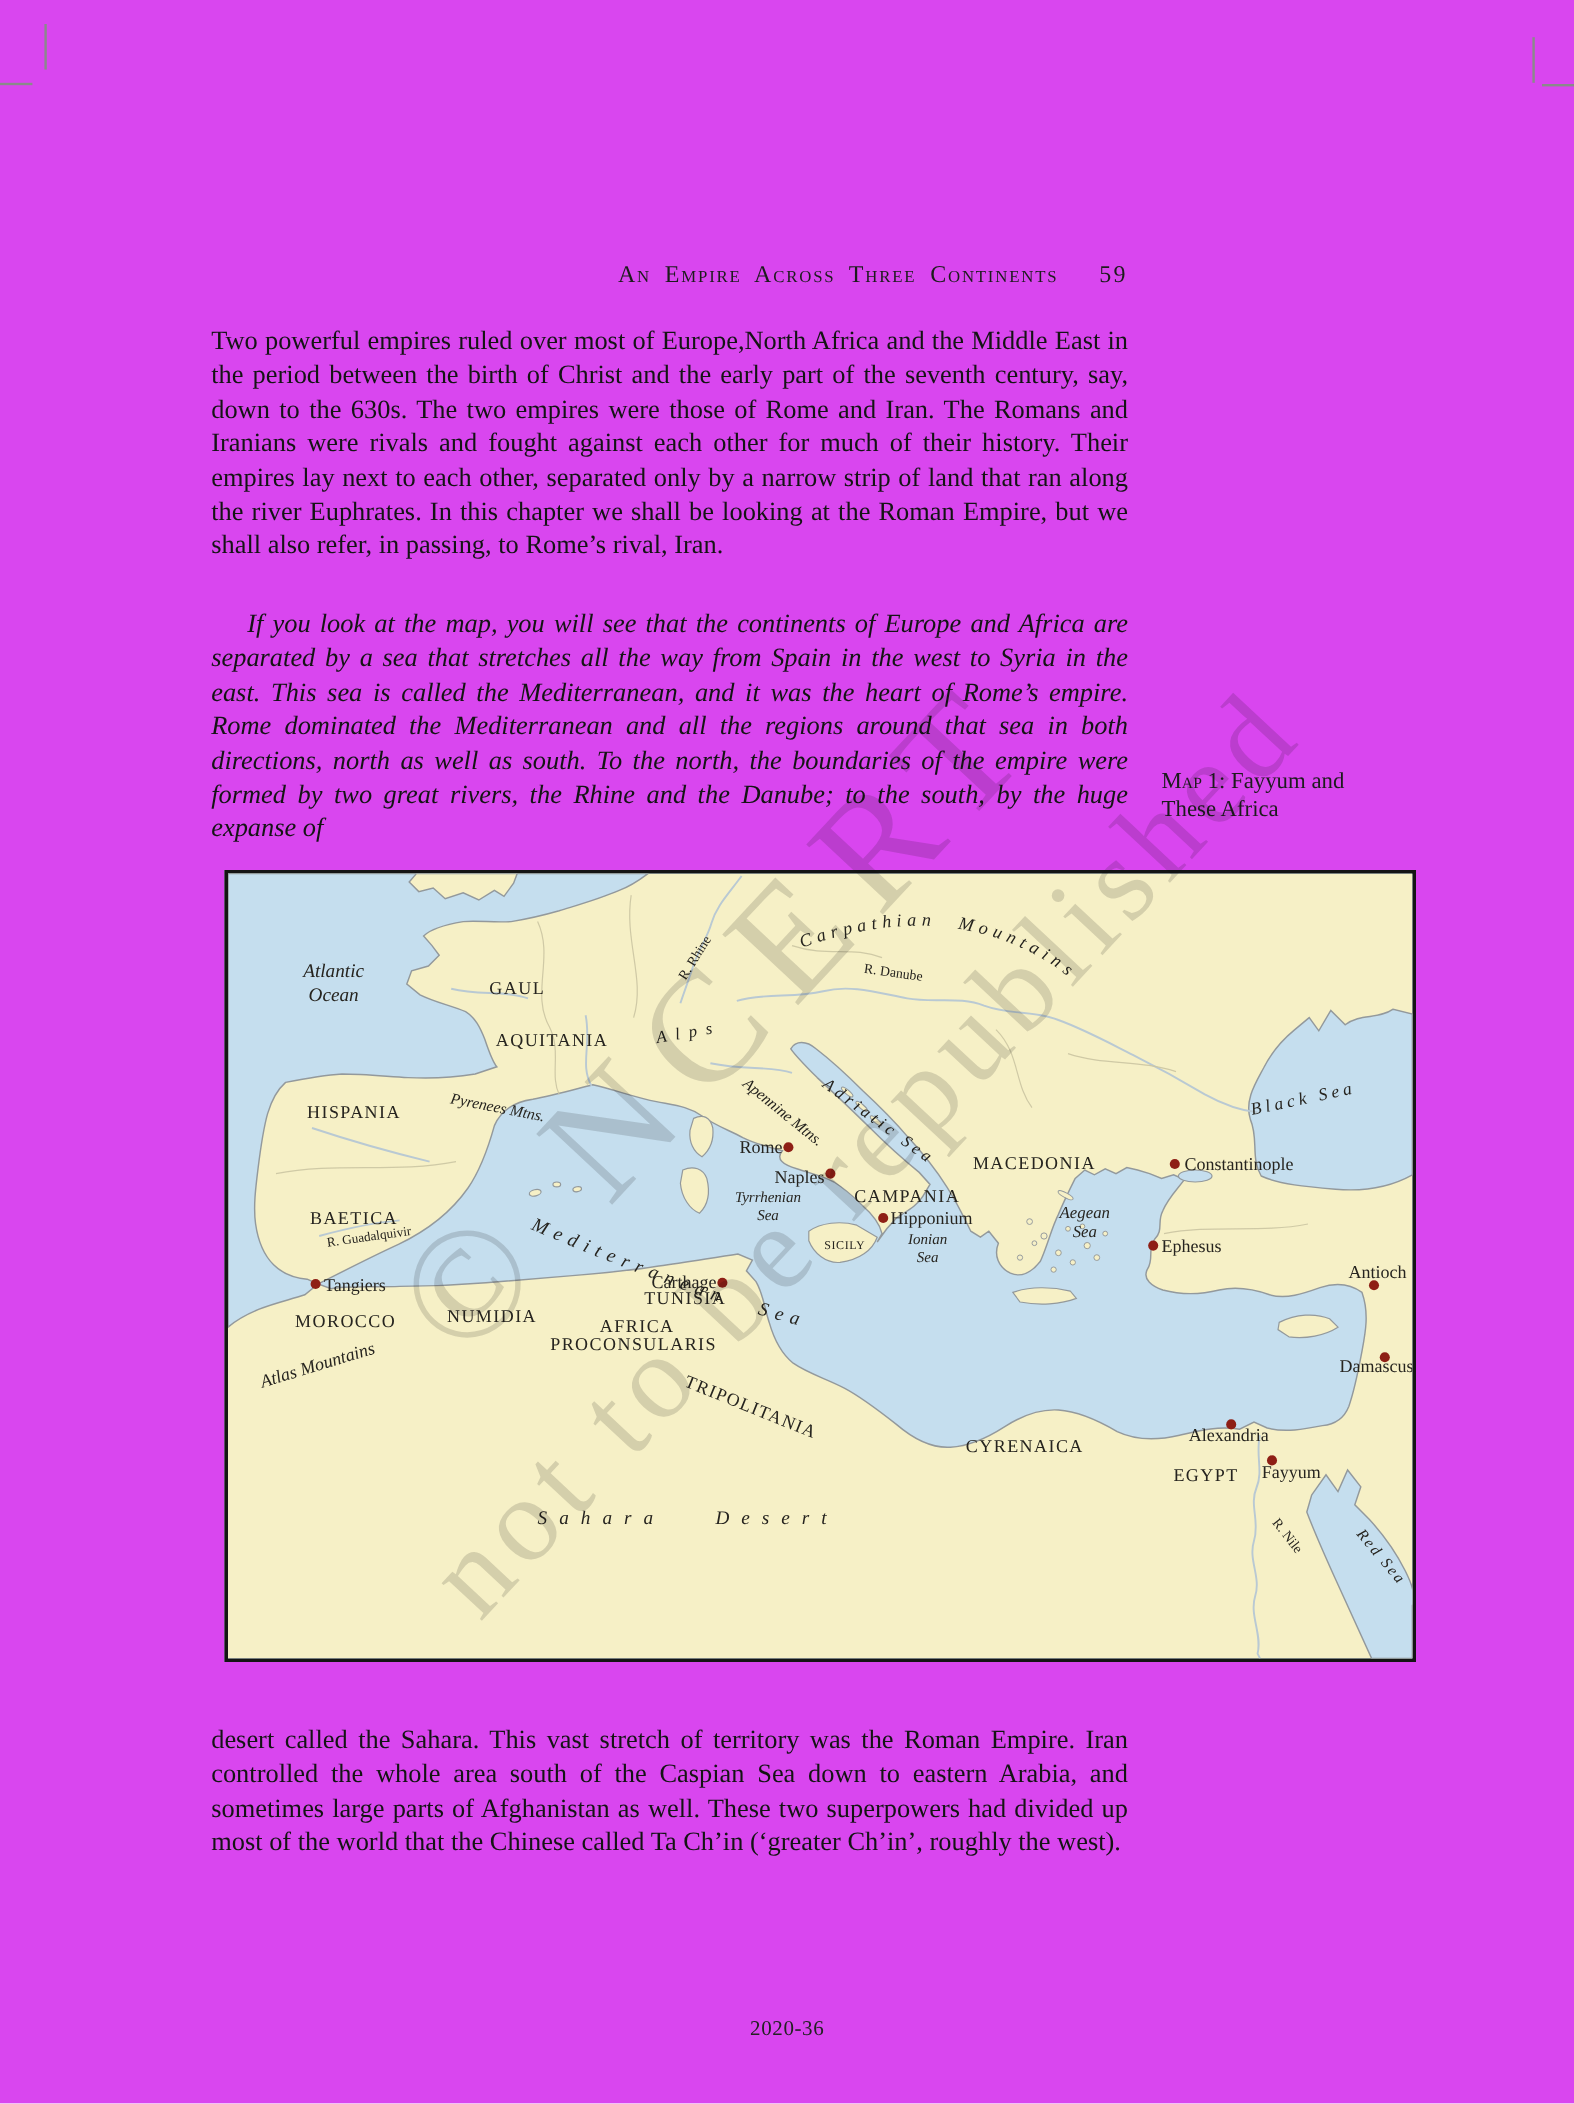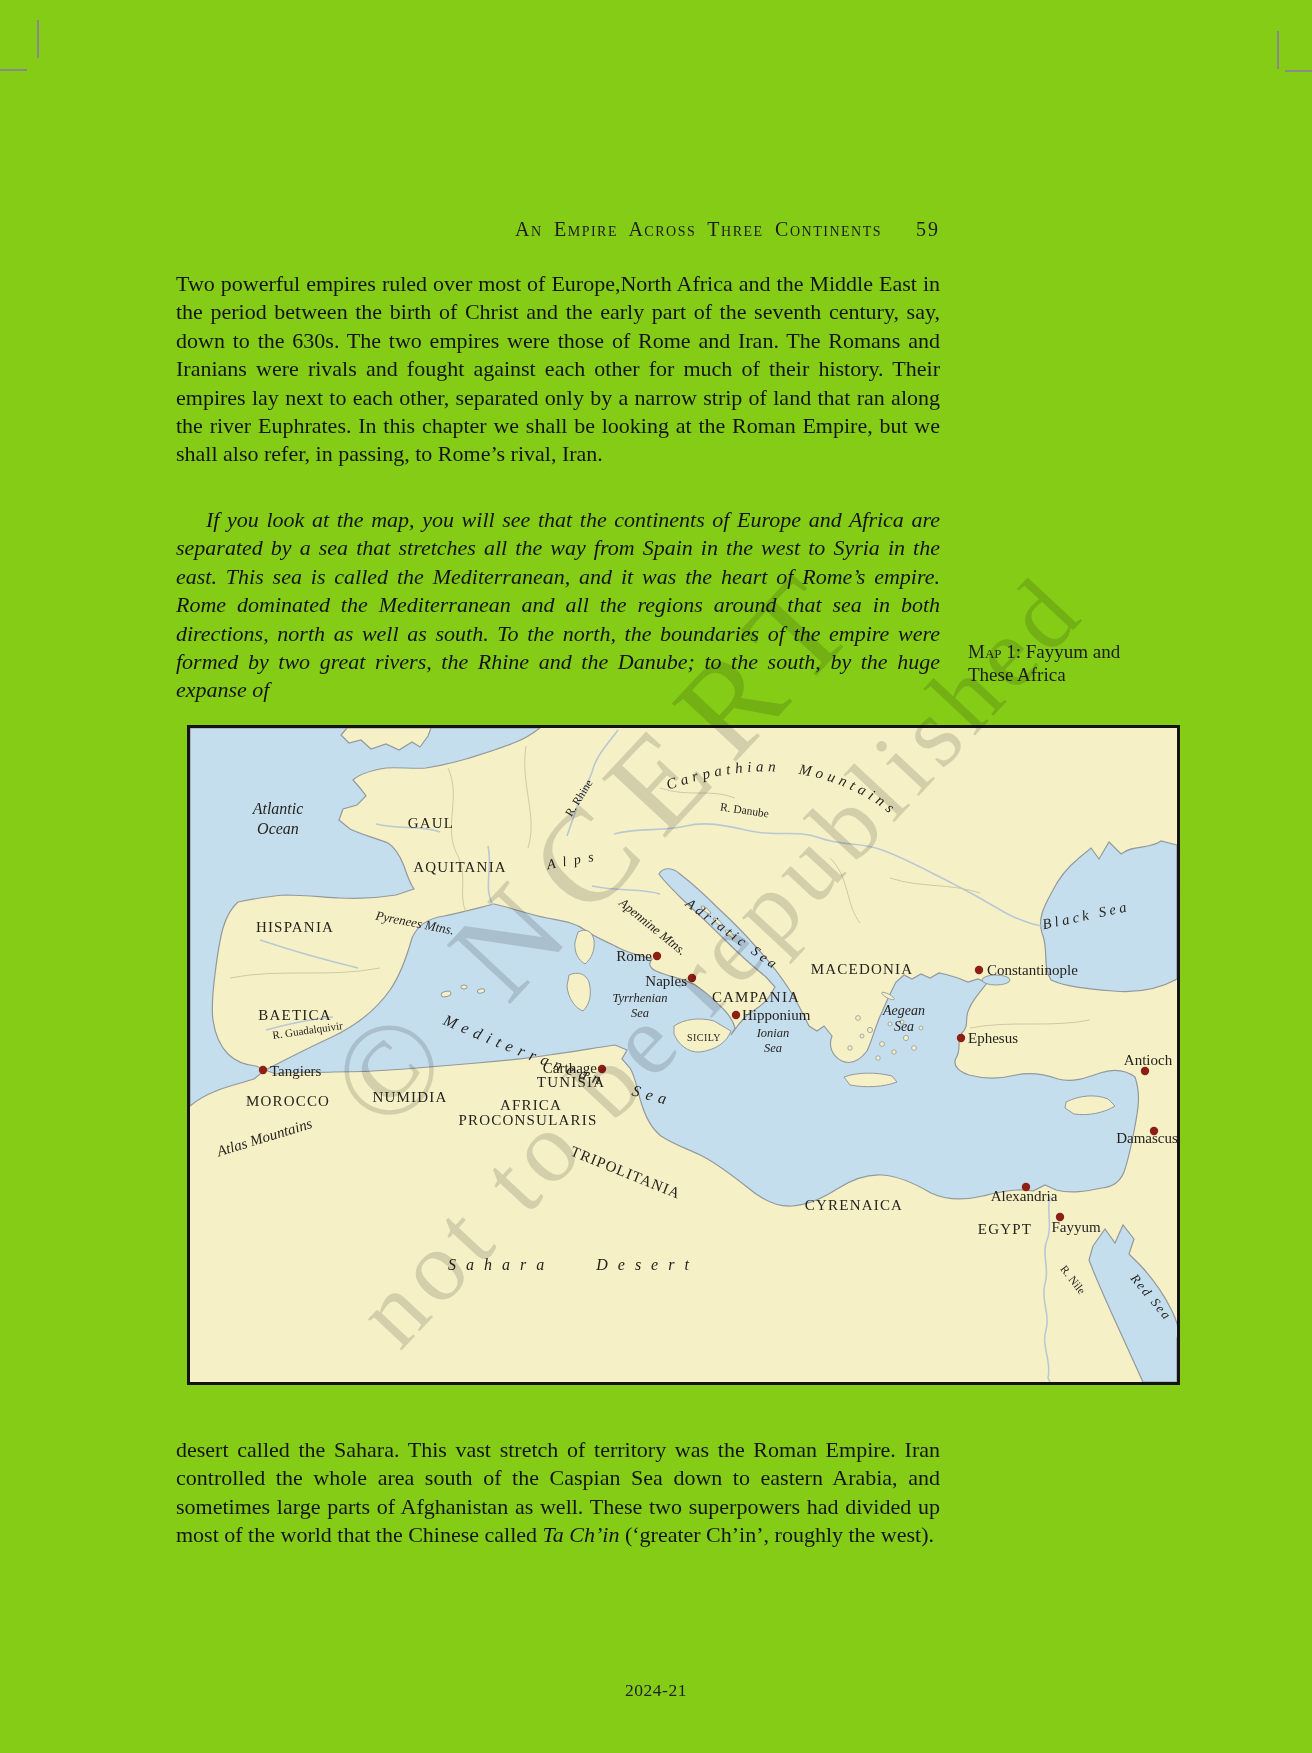--- a/index.html
+++ b/index.html
@@ -1,28 +1,28 @@
 <!DOCTYPE html>
 <html><head>
 <meta charset="utf-8">
 <style>
   html,body{margin:0;padding:0;background:#ffffff;}
-  #page{position:relative;width:1312px;height:1753px;background:#84cc16;overflow:hidden;
+  #page{position:relative;width:1312px;height:1753px;background:#d946ef;overflow:hidden;
         font-family:"Liberation Serif","DejaVu Serif",serif;color:#161616;}
   .cropmark{position:absolute;background:#8a8a8a;}
   #running-head{position:absolute;top:218px;left:176px;width:764px;text-align:right;
         font-size:20px;color:#1c1c1c;white-space:nowrap;}
   #running-head .sc{font-variant:small-caps;letter-spacing:1.5px;word-spacing:5px;}
   #running-head .pgnum{margin-left:34px;letter-spacing:2px;}
   .bodypara{position:absolute;left:176px;width:764px;font-size:22px;line-height:28.4px;
         text-align:justify;color:#141414;}
   #para-1{top:270px;}
   #para-2{top:506px;text-indent:30px;font-style:italic;}
   #para-3{top:1436px;}
-  .it{font-style:italic;}
+  .it{}
   #map-caption{position:absolute;left:968px;top:641px;width:210px;font-size:19px;
         line-height:22.5px;color:#1c1c1c;}
   #map-caption .sc{font-variant:small-caps;}
   #map-figure{position:absolute;left:187px;top:725px;width:987px;height:654px;
         border:3px solid #141414;background:#c5deee;}
   #map-figure svg{display:block;width:987px;height:654px;}
   #footer{position:absolute;left:0;top:1680px;width:1312px;text-align:center;
         font-size:17.5px;letter-spacing:.5px;color:#222;}
   #watermark{position:absolute;left:100px;top:727px;width:1100px;text-align:center;
         transform:rotate(-47deg);color:#3c3c3c;opacity:.18;mix-blend-mode:multiply;
@@ -195,20 +195,20 @@
       <text class="lbl mtn" x="224" y="199" text-anchor="middle" font-size="13" transform="rotate(11 224 199)">Pyrenees Mtns.</text>
       <text class="lbl mtn" x="382" y="137" text-anchor="middle" font-size="14" letter-spacing="2" transform="rotate(-10 382 137)">A l p s</text>
       <text class="lbl mtn" x="460" y="202" text-anchor="middle" font-size="13" transform="rotate(39 460 202)">Apennine Mtns.</text>
       <text class="lbl mtn" x="76" y="414" text-anchor="middle" font-size="15" transform="rotate(-17 76 414)">Atlas Mountains</text>
       <text class="lbl carp"><textPath href="#carpPath">Carpathian Mountains</textPath></text>
     </svg>
   </div>
 
   <div id="para-3" class="bodypara"><span>desert called the Sahara. This vast stretch of territory was the Roman Empire. Iran controlled the whole area south of the Caspian Sea down to eastern Arabia, and sometimes large parts of Afghanistan as well. These two superpowers had divided up most of the world that the Chinese called </span><span class="it">Ta Ch’in</span><span> (‘greater Ch’in’, roughly the west).</span></div>
 
-  <div id="footer">2024-21</div>
+  <div id="footer">2020-36</div>
 
   <div id="watermark">
     <span class="wm1">© NCERT</span>
     <span class="wm2">not to be republished</span>
   </div>
 
 </div>
 
 </body></html>

